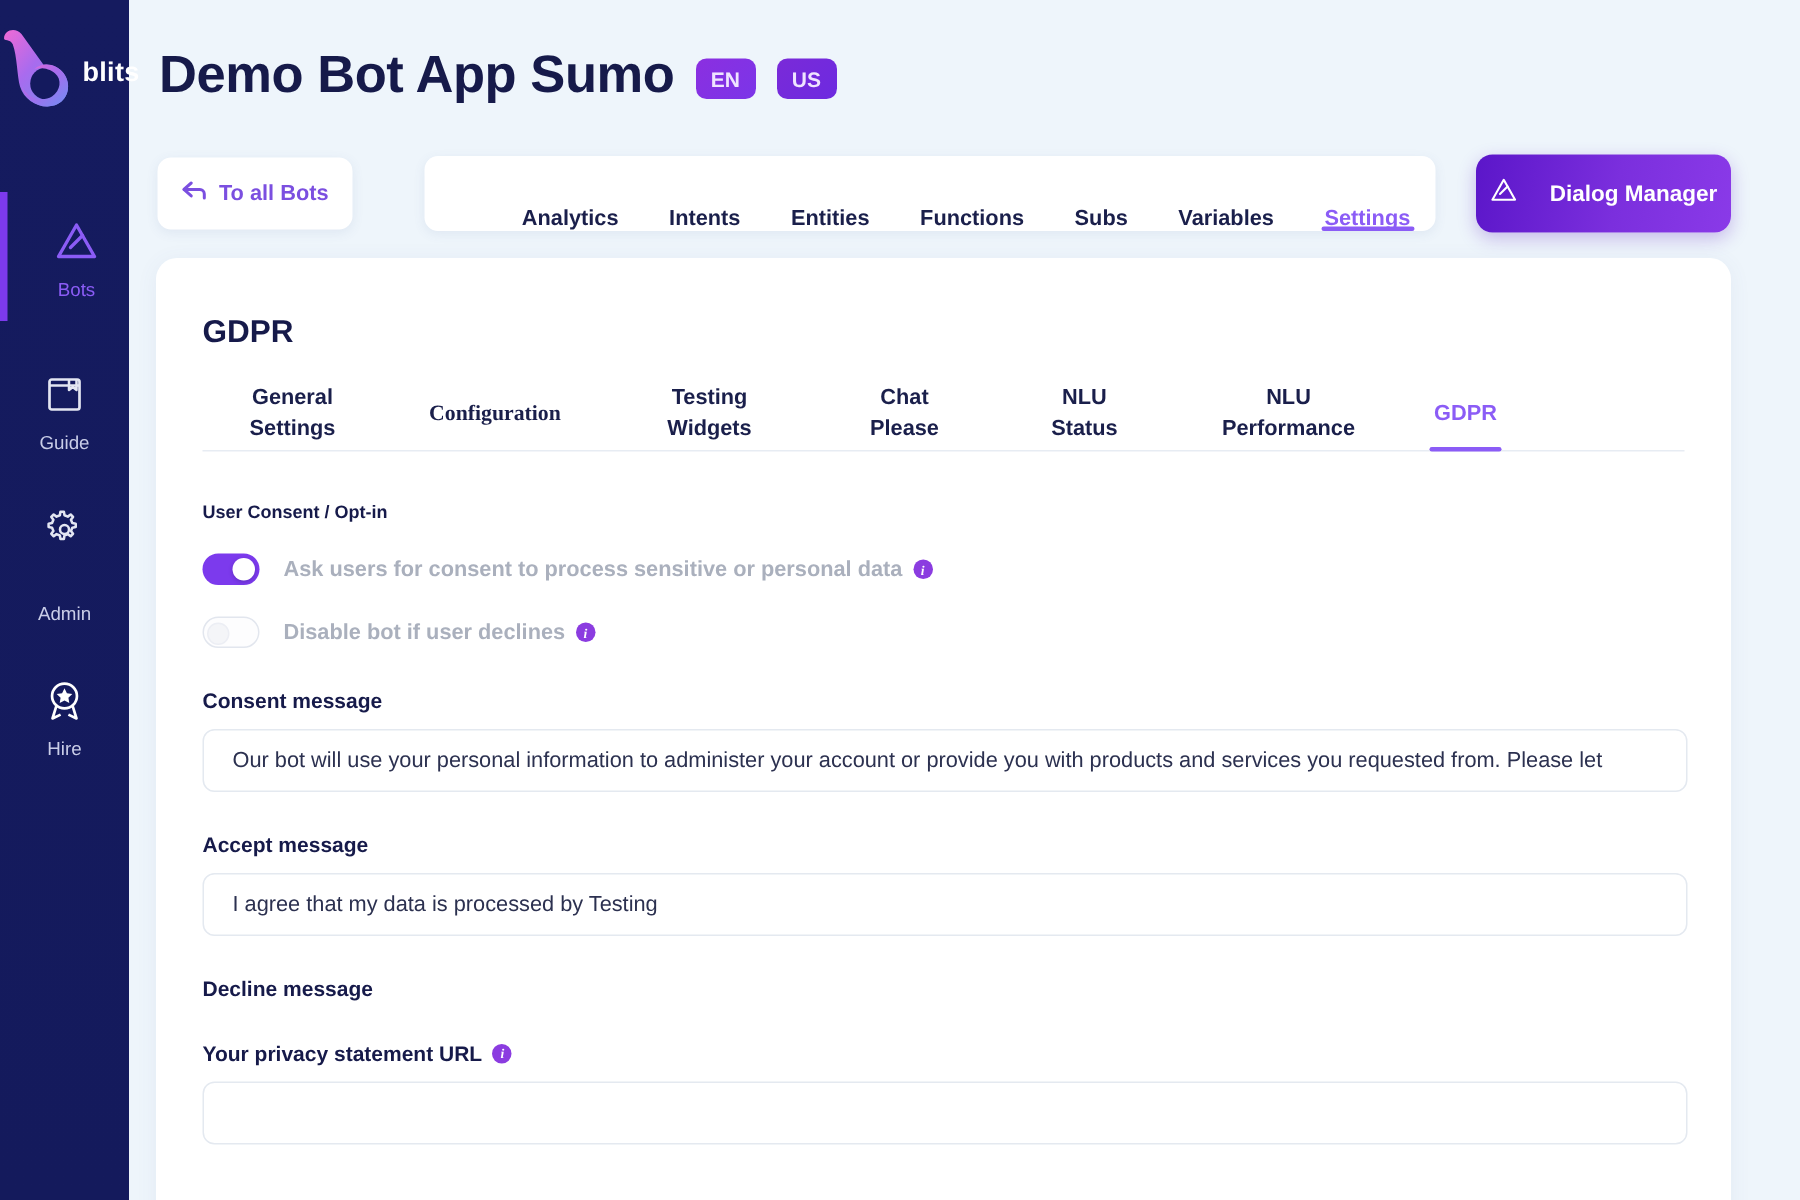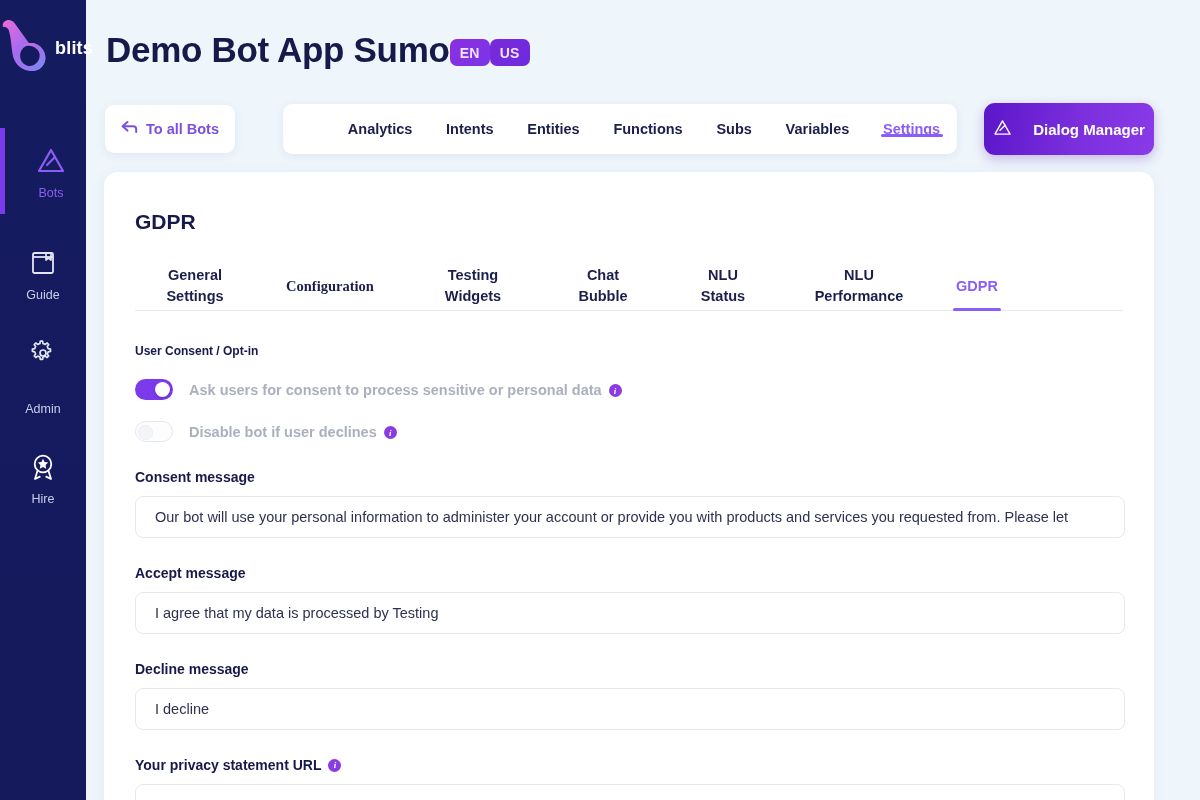--- a/index.html
+++ b/index.html
@@ -49,21 +49,21 @@
     background: #7c3aed;
   }
   #si-bots { margin-top: 52px; padding-left: 16px; }
   #si-guide { margin-top: 16px; }
   #si-admin { margin-top: 16px; gap: 24px; }
   #si-hire  { margin-top: 16px; }
 
   
   #header-row {
     position: absolute; left: 106px; top: 30px;
-    display: flex; align-items: center; 
+    display: flex; align-items: center; gap: 14px;
   }
   #page-title {
     font-size: 35px; font-weight: bold; color: #161a4a;
     letter-spacing: -0.3px;
   }
   .lang-badge {
     display: inline-flex; align-items: center; justify-content: center;
     min-width: 40px; height: 27px; padding: 0 9px;
     border-radius: 7px;
     background: linear-gradient(135deg,#8b2fe0 0%,#7b35e8 100%);
@@ -80,21 +80,21 @@
     display: flex; align-items: center; justify-content: center; gap: 8px;
     box-shadow: 0 2px 8px rgba(80,100,160,.09);
     cursor: pointer;
   }
   #to-all-bots .tab-label { color: #7b4fe0; font-size: 14.5px; font-weight: bold; }
 
   #tabbar {
     position: absolute; left: 283px; top: 104px;
     height: 50px; width: 674px;
     background: #fff; border-radius: 9px;
-    display: flex; align-items: center;
+    display: flex; align-items: flex-end;
     box-shadow: 0 2px 8px rgba(80,100,160,.09);
     padding-left: 48px;
   }
   .top-tab {
     flex: 1 1 auto;
     display: flex; align-items: center; justify-content: center;
     position: relative;
     font-size: 14.5px; font-weight: bold; color: #1a1f4b;
     cursor: pointer;
     white-space: nowrap;
@@ -129,21 +129,21 @@
     box-shadow: 0 2px 14px rgba(80,100,160,.07);
     overflow: hidden;
   }
   #section-title {
     margin: 38px 0 0 31px;
     font-size: 21px; font-weight: bold; color: #161a4a;
   }
 
   
   #subtabs {
-    margin: 28px 31px 0 31px;
+    margin: 18px 31px 0 31px;
     height: 49px;
     border-bottom: 1px solid #e7ecf3;
     display: flex; align-items: flex-end;
   }
   .sub-tab {
     position: relative;
     display: flex; align-items: center; justify-content: center;
     text-align: center;
     font-size: 14.5px; font-weight: bold; color: #1a1f4b;
     line-height: 1.42;
@@ -333,21 +333,21 @@
     </div>
     <div class="sub-tab" id="st-configuration">
       <span>Configuration</span>
     </div>
     <div class="sub-tab" id="st-custom">
       <span><span>Testing</span><br>
             <span>Widgets</span></span>
     </div>
     <div class="sub-tab" id="st-chat">
       <span><span>Chat</span><br>
-            <span>Bubble</span></span>
+            <span>Please</span></span>
     </div>
     <div class="sub-tab" id="st-nlustatus">
       <span><span>NLU</span><br>
             <span>Status</span></span>
     </div>
     <div class="sub-tab" id="st-nluperf">
       <span><span>NLU</span><br>
             <span>Performance</span></span>
     </div>
     <div class="sub-tab active" id="st-gdpr">
@@ -383,21 +383,20 @@
     <input class="text-input" type="text" value="Our bot will use your personal information to administer your account or provide you with products and services you requested from. Please let" style="">
 
     <div class="field-label">
       <span>Accept message</span>
     </div>
     <input class="text-input" type="text" value="I agree that my data is processed by Testing" style="">
 
     <div class="field-label">
       <span>Decline message</span>
     </div>
-    <input class="text-input" type="text" value="I decline" style="">
 
     <div class="field-label">
       <span>Your privacy statement URL</span>
         <span class="info-icon">i</span>
     </div>
     <input class="text-input" type="text" value="" style="">
 
   </div>
 </div>
 

